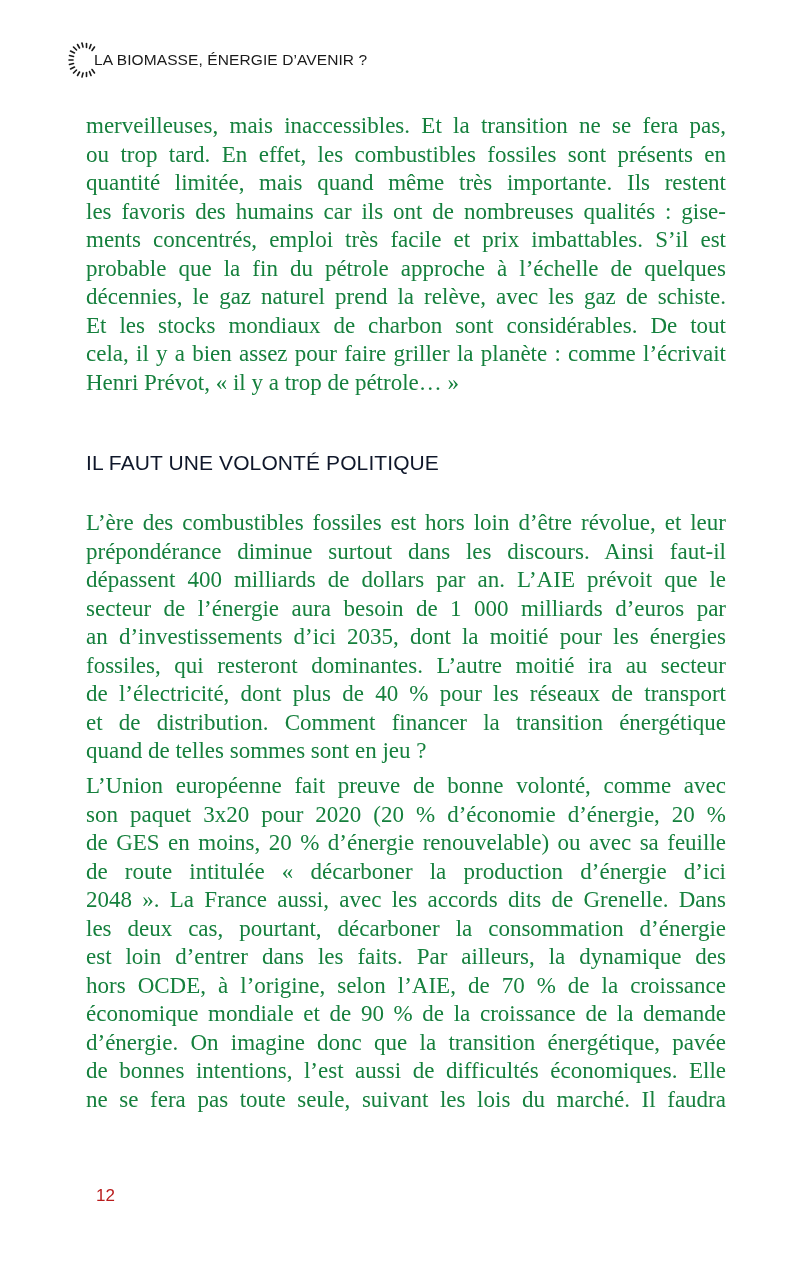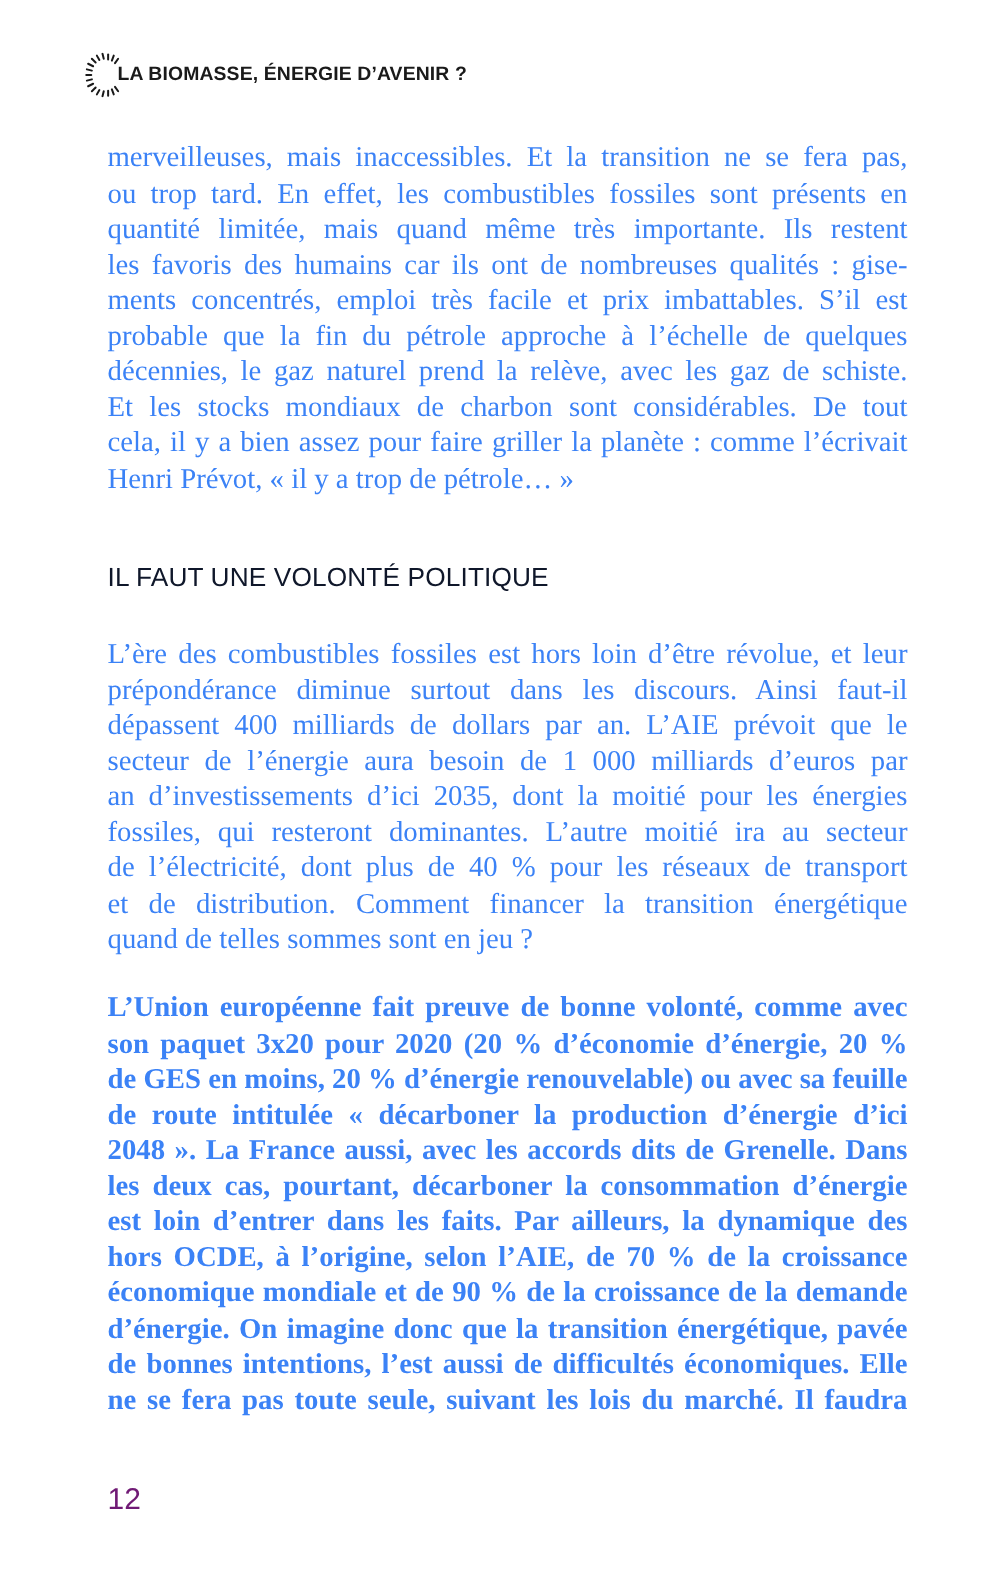--- a/index.html
+++ b/index.html
@@ -1,26 +1,26 @@
 <!DOCTYPE html>
 <html><head>
   <meta charset="utf-8">
   <style>
     html, body { margin: 0; padding: 0; background: #ffffff; }
     body { width: 800px; height: 1267px; position: relative; overflow: hidden; color: #111111; }
     .page { position: absolute; left: 0; top: 0; width: 800px; height: 1267px; }
     .running-head { position: absolute; left: 68px; top: 40px; height: 40px; display: flex; align-items: center; }
     .sun-icon { width: 30px; height: 36px; margin-right: 2px; position: relative; top: 0px; }
-    .running-title { font-family: "Liberation Sans", "DejaVu Sans", sans-serif; font-size: 15.5px; font-weight: 700; letter-spacing: 0.1px; color: #1a1a1a; margin-left: -6px; text-align: right; }
-    .body-text { position: absolute; left: 86px; width: 640px; font-family: "Liberation Serif", "DejaVu Serif", serif; font-size: 23px; line-height: 28.5px; text-align: justify; color: #3b82f6; }
+    .running-title { font-family: "Liberation Sans", "DejaVu Sans", sans-serif; font-size: 15.5px; font-weight: 400; letter-spacing: 0.1px; color: #1a1a1a; margin-left: -6px; text-align: right; }
+    .body-text { position: absolute; left: 86px; width: 640px; font-family: "Liberation Serif", "DejaVu Serif", serif; font-size: 23px; line-height: 28.5px; text-align: justify; color: #15803d; }
     .p1 { top: 112px; }
     .section-heading { position: absolute; left: 86px; top: 451px; font-family: "Liberation Sans", "DejaVu Sans", sans-serif; font-size: 21px; font-weight: 400; color: #0f172a; letter-spacing: 0.1px; }
     .p2 { top: 509px; }
-    .p3 { top: 792px; font-weight: bold; }
-    .page-number { position: absolute; left: 86px; top: 1186px; font-family: "Liberation Sans", "DejaVu Sans", sans-serif; font-size: 24px; color: #701a75; }
+    .p3 { top: 772px; }
+    .page-number { position: absolute; left: 96px; top: 1186px; font-family: "Liberation Sans", "DejaVu Sans", sans-serif; font-size: 17px; color: #b91c1c; }
     .line { display: block; text-align: justify; text-align-last: justify; white-space: nowrap; }
     .line.last { text-align-last: left; }
   </style>
 </head>
 <body>
 
 <div class="page">
 
   <div class="running-head">
     <svg class="sun-icon" viewBox="0 0 30 36" xmlns="http://www.w3.org/2000/svg">

